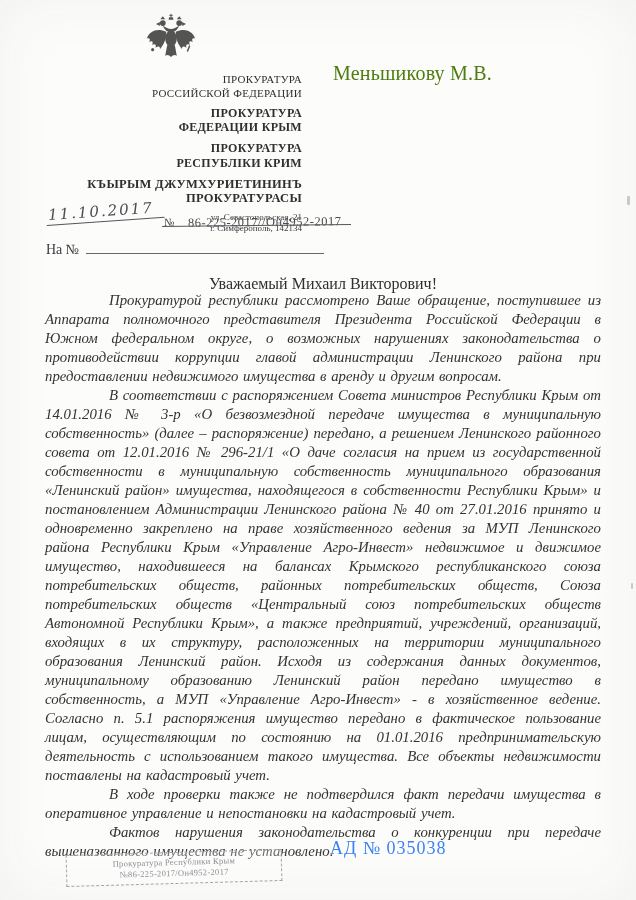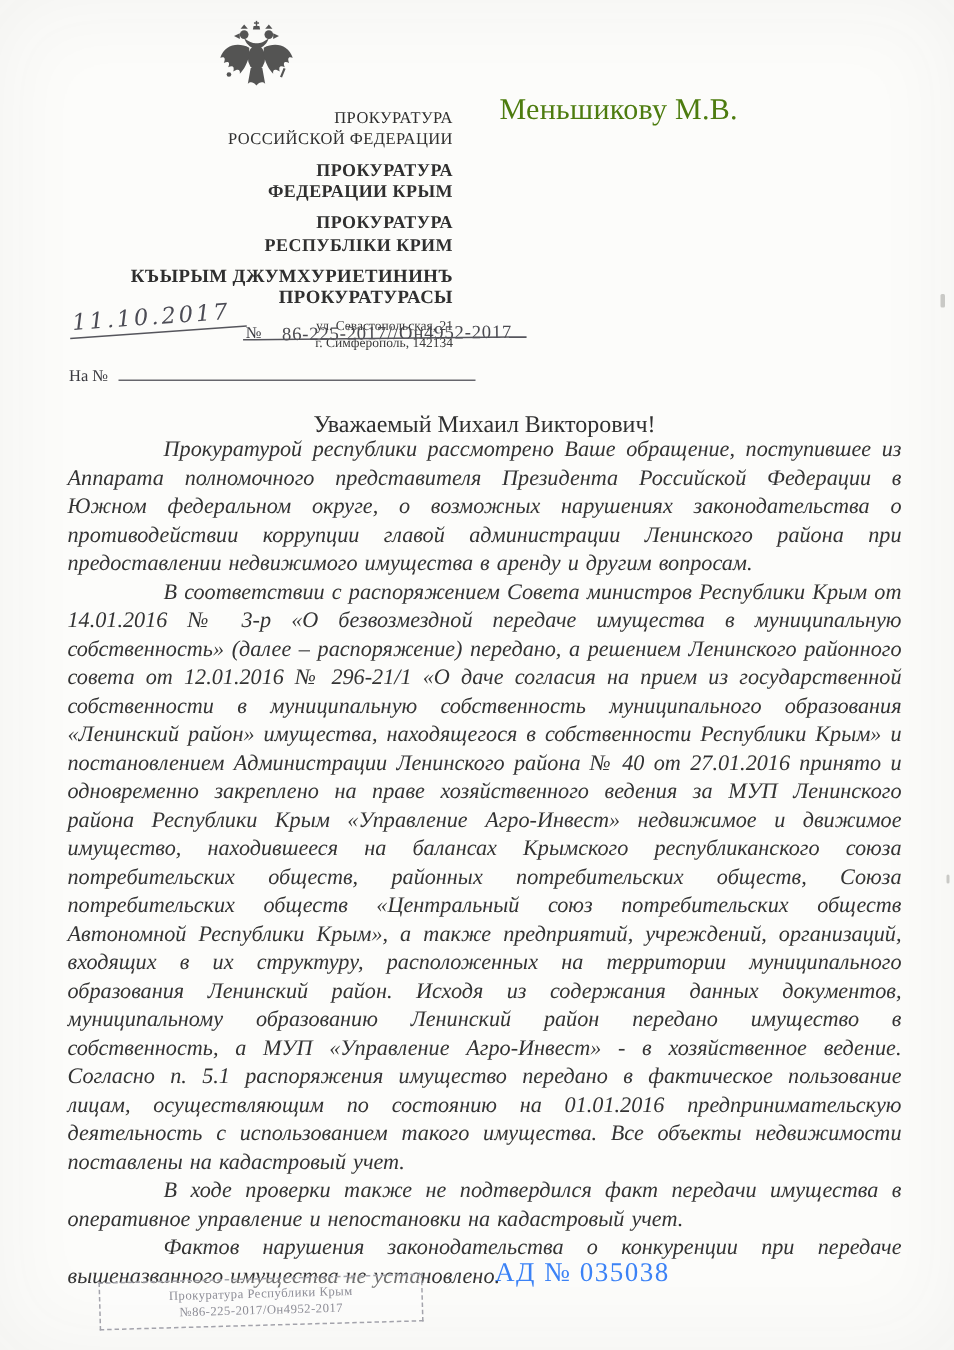--- a/index.html
+++ b/index.html
@@ -42,21 +42,21 @@
   .ref-number{
     position:relative;display:inline-block;
     font-size:12.5px;letter-spacing:.5px;color:#4a4a50;
     margin-left:14px;top:10px;
     transform:rotate(-.6deg);
   }
   .ref-number-line{
     position:absolute;left:-26px;right:-10px;bottom:4px;
     border-top:1.5px solid #55555c;
   }
-  .ref-row2{margin-top:9px;font-size:11px;color:#3c3c42;}
+  .ref-row2{margin-top:9px;font-size:14px;color:#3c3c42;}
   .reply-line{
     display:inline-block;width:238px;
     border-bottom:1.4px solid #66666c;
     margin-left:7px;height:11px;
   }
   
   .addressee{position:absolute;left:333px;top:62px;font-size:20px;color:#4d7c0f;letter-spacing:.2px;}
   .salutation{position:absolute;left:45px;top:275px;width:556px;text-align:center;font-size:16px;color:#2f2f2f;}
   
   .body-text{position:absolute;left:45px;top:291px;width:556px;}

